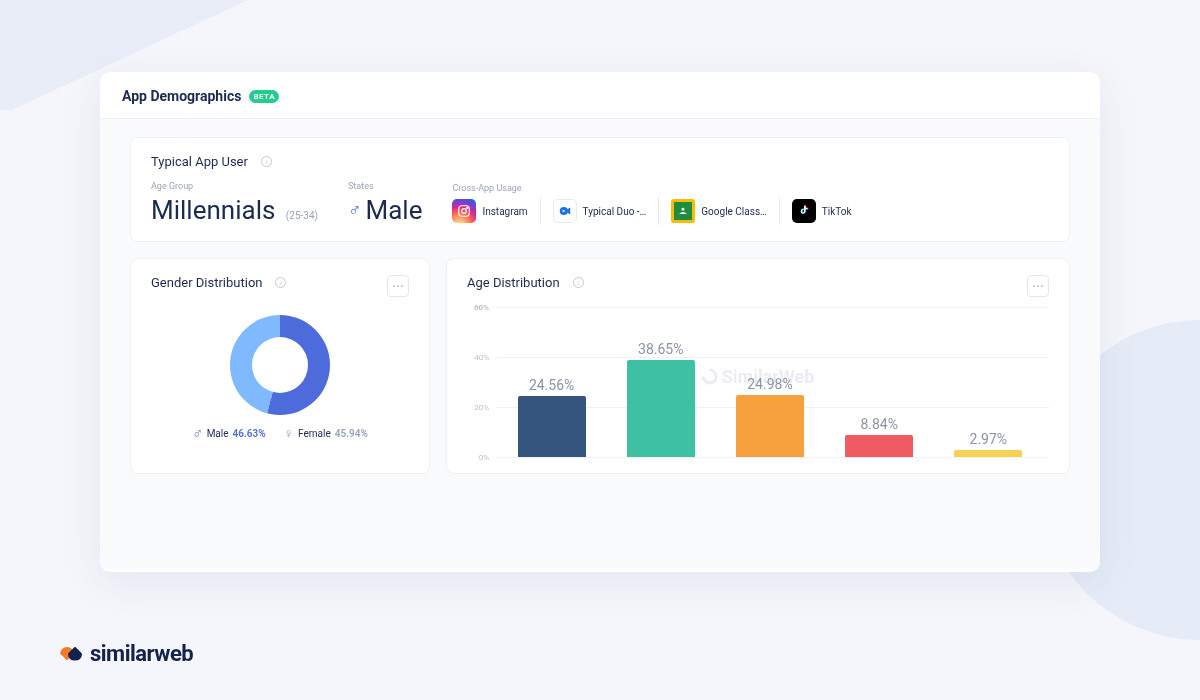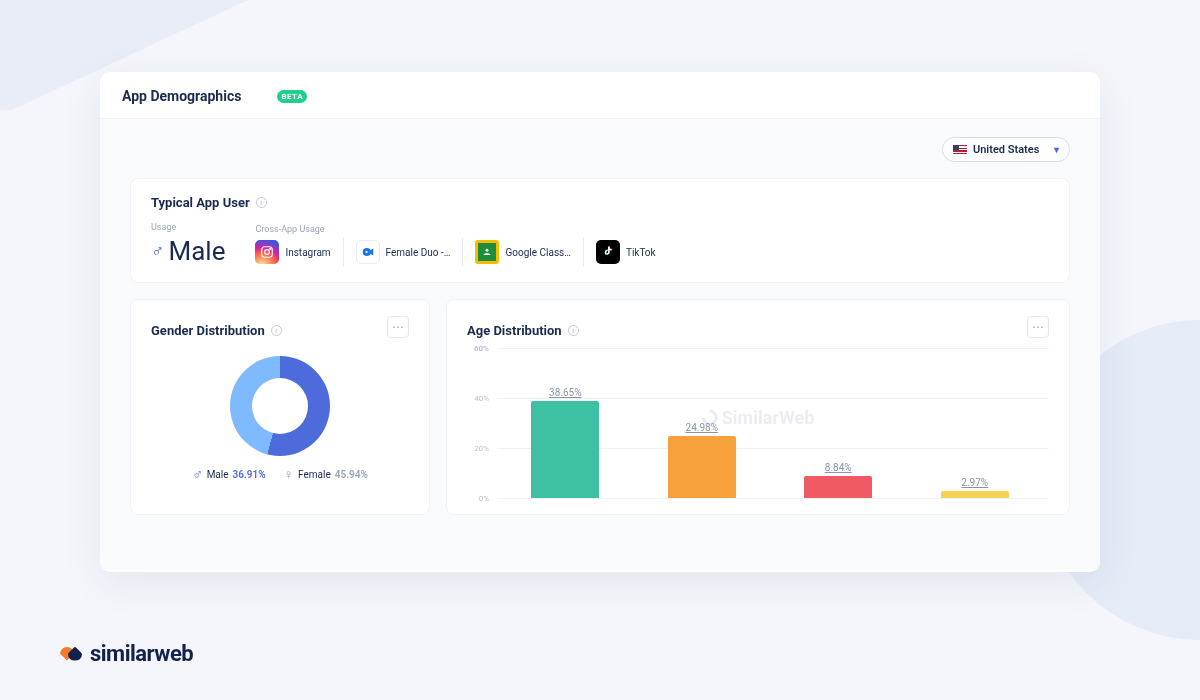--- a/index.html
+++ b/index.html
@@ -31,21 +31,20 @@
     width: 1000px; height: 500px;
     background: #ffffff;
     border-radius: 10px;
     box-shadow: 0 10px 40px rgba(30,50,90,.08);
     overflow: hidden;
   }
   .panel-header {
     display: flex; align-items: center;
     padding: 16px 22px 14px;
     border-bottom: 1px solid #eef1f6;
-    gap: 28px;
   }
   .panel-title {
     font-size: 14px; font-weight: 700; color: #1b2a4e;
   }
   .beta-badge {
     margin-left: 8px;
     background: #1fcf8a; color: #fff;
     font-size: 8px; font-weight: 700;
     padding: 2px 4px; border-radius: 8px;
     letter-spacing: .5px;
@@ -75,22 +74,22 @@
     background: linear-gradient(#b22234 0 8%, #fff 8% 16%, #b22234 16% 24%, #fff 24% 32%, #b22234 32% 40%, #fff 40% 48%, #b22234 48% 56%, #fff 56% 64%, #b22234 64% 72%, #fff 72% 80%, #b22234 80% 88%, #fff 88% 100%);
     position: relative;
   }
   .flag::before { content:""; position:absolute; top:0; left:0; width:6px; height:5px; background:#3c3b6e; }
   .chev { color:#4e6bdc; font-size:10px; }
   .card {
     background: #fff; border: 1px solid #eef1f6; border-radius: 8px;
     padding: 16px 20px;
   }
   .card-title {
-    font-size: 13px; font-weight: 700; color: #1b2a4e;
-    display:flex; align-items:center; gap:6px;
+    font-size: 13px; font-weight: 400; color: #1b2a4e;
+    display:flex; align-items:center; gap:13px;
   }
   .info-icon {
     width:11px; height:11px; border-radius:50%;
     border:1px solid #c3cad9; color:#c3cad9;
     display:inline-flex; align-items:center; justify-content:center;
     font-size:7px; font-style: italic; font-family: Georgia, serif;
   }
   
   .typical {
     display:flex; align-items:flex-end; gap:30px; margin-top:12px;
@@ -110,21 +109,21 @@
   .app-icon { width:24px; height:24px; border-radius:5px; display:flex; align-items:center; justify-content:center; }
   .ig { background: radial-gradient(circle at 30% 110%, #fdf497 0%, #fd5949 45%, #d6249f 60%, #285AEB 90%); }
   .ig svg, .duo svg, .gc svg, .tt svg { width:14px; height:14px; }
   .duo { background:#fff; border:1px solid #e6eaf2; }
   .gc { background:#1e8e3e; border:3px solid #f9bc05; border-radius:3px; }
   .tt { background:#000; }
   
   .row2 { display:flex; gap:16px; margin-top:16px; }
   .col-gender { width: 300px; }
   .col-age { flex:1; }
-  .card-head { display:flex; align-items:flex-end; justify-content:space-between; }
+  .card-head { display:flex; align-items:flex-start; justify-content:space-between; }
   .more-btn {
     width:22px; height:22px; border:1px solid #e1e6f0; border-radius:4px;
     display:flex; align-items:center; justify-content:center;
     color:#9aa3b8; font-size:12px; cursor:pointer;
   }
   
   .donut-wrap { display:flex; justify-content:center; padding: 18px 0 10px; }
   .donut {
     width:100px; height:100px; border-radius:50%;
     background: conic-gradient(#4e6bdc 0 54.06%, #7fb9ff 54.06% 100%);
@@ -144,21 +143,21 @@
   .gender-legend .female .sym { color:#9aa3b8; }
   .gender-legend .female .pct { color:#9aa3b8; font-weight:600; }
   
   .barchart { position:relative; height:150px; margin-top:10px; }
   .gridlines { position:absolute; inset:0 0 0 30px; }
   .gridlines .gl { position:absolute; left:0; right:0; border-top:1px solid #eef1f6; }
   .ylabels { position:absolute; left:0; top:0; bottom:0; width:26px; }
   .ylabels span { position:absolute; right:4px; font-size:8px; color:#b7bfd1; transform:translateY(-50%); }
   .bars { position:absolute; left:30px; right:6px; bottom:0; top:0; display:flex; align-items:flex-end; justify-content:space-around; }
   .barcol { width:68px; display:flex; flex-direction:column; align-items:center; }
-  .barlabel { font-size:10px; color:#8a93a8; margin-bottom:3px;text-decoration:underline; }
+  .barlabel { font-size:14px; color:#8a93a8; margin-bottom:3px; }
   .bar { width:100%; border-radius:2px 2px 0 0; }
   .wm {
     position:absolute; left:50%; top:46%; transform:translate(-50%,-50%);
     font-size:18px; font-weight:700; color:#d6dbe6; opacity:.5;
     display:flex; align-items:center; gap:4px; pointer-events:none;
   }
   .wm-dot { width:16px; height:16px; border-radius:50%; border:3px solid #d6dbe6; border-left-color:transparent; transform:rotate(45deg); }
   
   .brand {
     position:absolute; left:60px; bottom:34px;
@@ -181,38 +180,36 @@
 <div class="bg-circ-right"></div>
 
 <div class="panel">
   <div class="panel-header">
     <span class="panel-title">App Demographics</span>
     <span class="beta-badge">BETA</span>
   </div>
 
   <div class="panel-body">
 
-    <div class="country-row">
-      <div class="country-select">
-        <span class="left">
-          <span class="flag"></span>
-          <span>United States</span>
-        </span>
-        <span class="chev">▾</span>
-      </div>
-    </div>
 
     <div class="card">
       <div class="card-title">
         <span>Typical App User</span>
         <span class="info-icon">i</span>
       </div>
       <div class="typical">
         <div>
-          <div class="field-label">Usage</div>
+          <div class="field-label">Age Group</div>
+          <div class="big-val">
+            <span>Millennials</span>
+            <span class="sub-range">(25-34)</span>
+          </div>
+        </div>
+        <div>
+          <div class="field-label">States</div>
           <div class="big-val gender-val">
             <span class="male-sym">♂</span>
             <span>Male</span>
           </div>
         </div>
         <div style="flex:1">
           <div class="field-label">Cross-App Usage</div>
           <div class="cross-apps">
             <div class="app-chip">
               <div class="app-icon ig">
@@ -226,21 +223,21 @@
             </div>
             <div class="divider"></div>
             <div class="app-chip">
               <div class="app-icon duo">
                 <svg viewBox="0 0 24 24">
                     <circle cx="10" cy="12" r="7" fill="#1a73e8"></circle>
                     <path d="M16 9 L21 6 L21 18 L16 15 Z" fill="#1a73e8"></path>
                     <path d="M8 10 L13 12 L8 14 Z" fill="#fff"></path>
                   </svg>
               </div>
-              <span>Female Duo -…</span>
+              <span>Typical Duo -…</span>
             </div>
             <div class="divider"></div>
             <div class="app-chip">
               <div class="app-icon gc">
                 <svg viewBox="0 0 24 24">
                     <circle cx="12" cy="9" r="2.5" fill="#fff"></circle>
                     <path d="M6 17 C6 13 18 13 18 17 Z" fill="#fff"></path>
                   </svg>
               </div>
               <span>Google Class…</span>
@@ -271,21 +268,21 @@
           </div>
           <div class="more-btn">⋯</div>
         </div>
         <div class="donut-wrap">
           <div class="donut" id="donut" style="background: conic-gradient(rgb(78, 107, 220) 0deg, rgb(78, 107, 220) 54.06%, rgb(127, 185, 255) 54.06%, rgb(127, 185, 255) 100%);"></div>
         </div>
         <div class="gender-legend">
           <div class="item male">
             <span class="sym">♂</span>
             <span>Male</span>
-            <span class="pct">36.91%</span>
+            <span class="pct">46.63%</span>
           </div>
           <div class="item female">
             <span class="sym">♀</span>
             <span>Female</span>
             <span class="pct">45.94%</span>
           </div>
         </div>
       </div>
 
       <div class="card col-age">
@@ -308,20 +305,24 @@
               <div class="gl" style="top: 66.6667%;"></div>
               <div class="gl" style="top: 33.3333%;"></div>
               <div class="gl" style="top: 0%;"></div>
             </div>
           <div class="wm">
             <span class="wm-dot"></span>
               <span>SimilarWeb</span>
           </div>
           <div class="bars" id="bars">
               <div class="barcol">
+                <div class="barlabel">24.56%</div>
+                <div class="bar" style="height: 61.4px; background: rgb(53, 85, 127);"></div>
+              </div>
+              <div class="barcol">
                 <div class="barlabel">38.65%</div>
                 <div class="bar" style="height: 96.625px; background: rgb(62, 193, 163);"></div>
               </div>
               <div class="barcol">
                 <div class="barlabel">24.98%</div>
                 <div class="bar" style="height: 62.45px; background: rgb(246, 161, 60);"></div>
               </div>
               <div class="barcol">
                 <div class="barlabel">8.84%</div>
                 <div class="bar" style="height: 22.1px; background: rgb(239, 90, 99);"></div>

